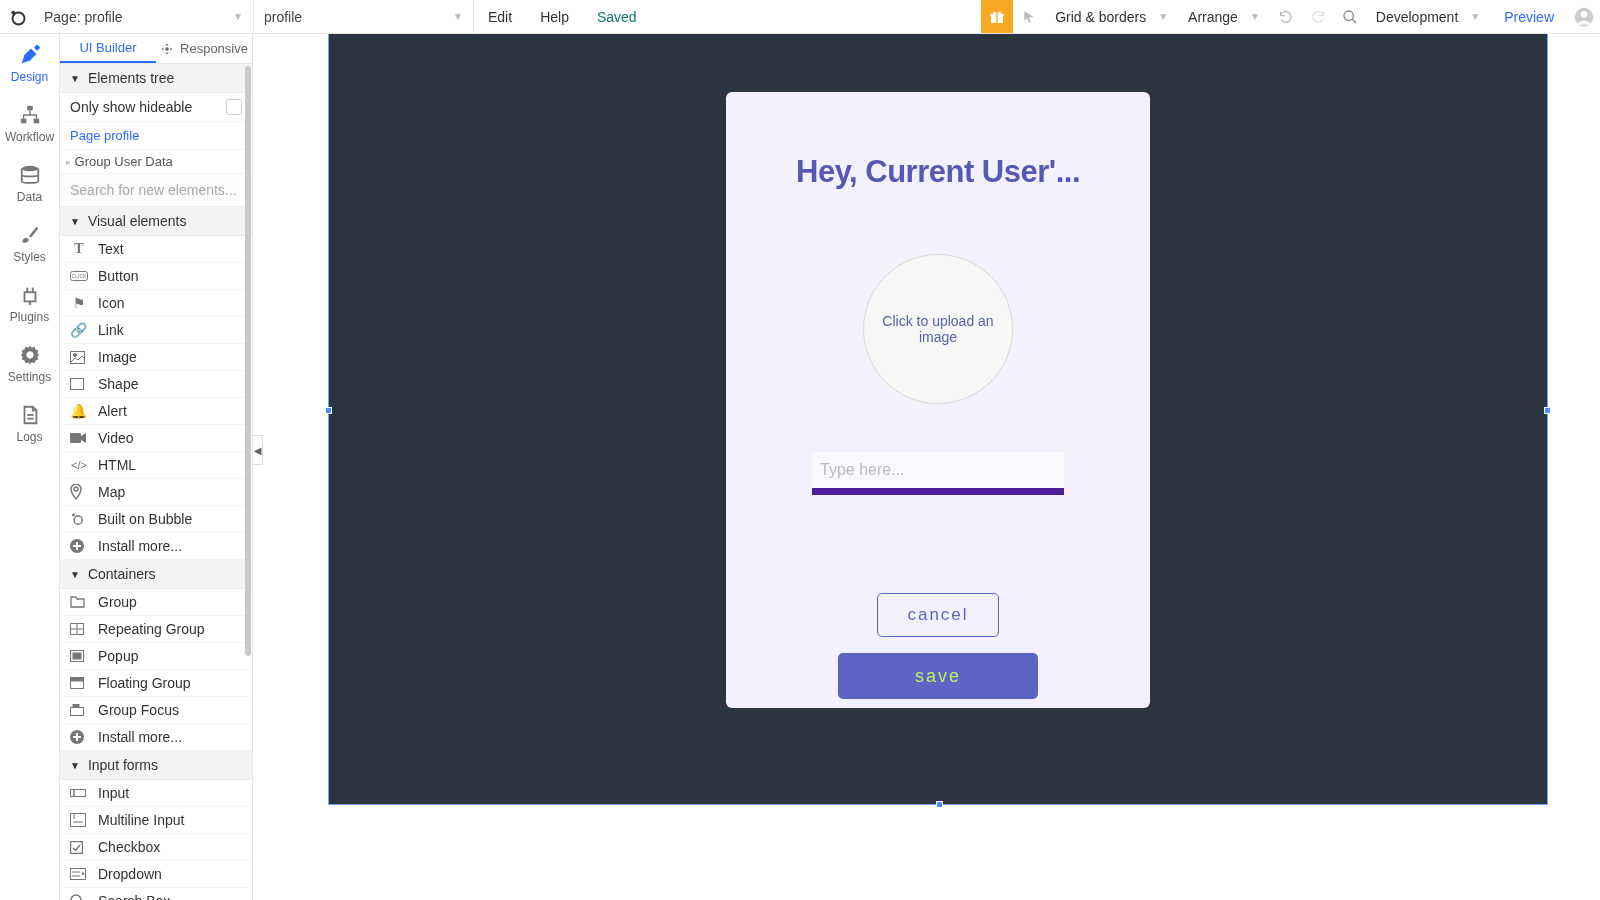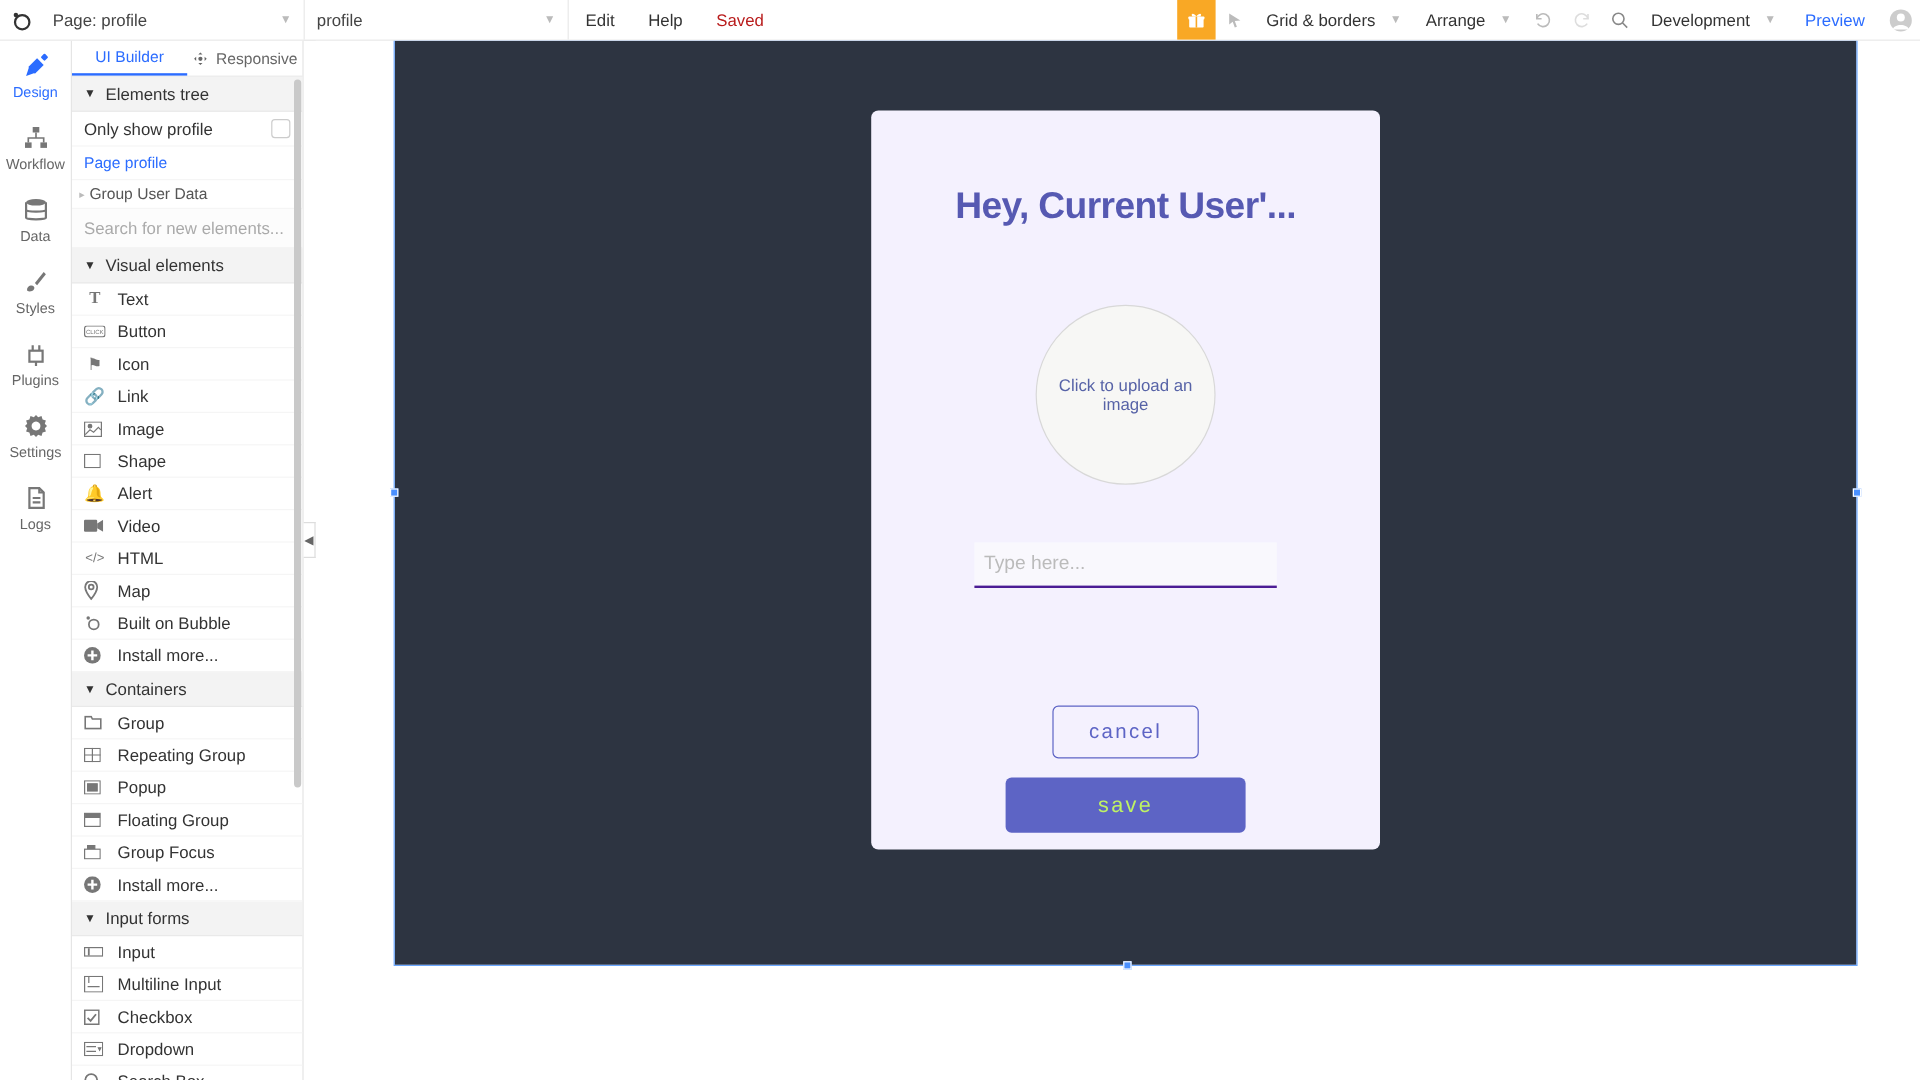--- a/index.html
+++ b/index.html
@@ -5,21 +5,21 @@
 * { box-sizing: border-box; margin: 0; padding: 0; }
 html, body { width: 1600px; height: 900px; font-family: -apple-system, BlinkMacSystemFont, "Segoe UI", Helvetica, Arial, sans-serif; font-size: 14px; color: #333; overflow: hidden; }
 
 
 .topbar { height: 34px; display: flex; align-items: stretch; border-bottom: 1px solid #e5e5e5; background: #fff; }
 .topbar .logo { width: 34px; display: flex; align-items: center; justify-content: center; font-weight: 700; font-size: 18px; color: #333; }
 .topbar .page-sel { width: 220px; display: flex; align-items: center; padding: 0 10px; border-right: 1px solid #e9e9e9; font-size: 14px; color: #444; justify-content: space-between; position: relative; }
 .topbar .page-sel2 { width: 220px; display: flex; align-items: center; padding: 0 10px; border-right: 1px solid #e9e9e9; font-size: 14px; color: #444; justify-content: space-between; }
 .topbar .menu-group { display: flex; align-items: center; justify-content: flex-end; }
 .topbar .menu-item { padding: 0 14px; display: flex; align-items: center; color: #333; font-size: 14px; height: 100%; }
-.topbar .saved { color: #b91c1c; }
+.topbar .saved { color: #0f766e; }
 .topbar .spacer { flex: 1; }
 .topbar .icon-btn { width: 32px; display: flex; align-items: center; justify-content: center; color: #888; }
 .topbar .gift { width: 32px; background: #f9a825; color: #fff; display: flex; align-items: center; justify-content: center; }
 .topbar .right-sel { display: flex; align-items: center; padding: 0 10px; color: #333; gap: 8px; }
 .topbar .preview { color: #2b6cff; padding: 0 14px; display: flex; align-items: center; }
 .topbar .avatar { width: 32px; display: flex; align-items: center; justify-content: center; }
 .caret { font-size: 10px; color: #bbb; margin-left: 4px; }
 
 
 .leftrail { position: absolute; top: 34px; left: 0; width: 60px; bottom: 0; background: #fff; border-right: 1px solid #e5e5e5; }
@@ -51,21 +51,21 @@
 .page-box { position: absolute; left: 66px; top: 0px; width: 1218px; height: 770px; background: #2d3441; outline: 1px solid #6aa7ff; }
 .sel-handle { position: absolute; width: 7px; height: 7px; background: #4a90ff; border: 1px solid #fff; }
 .sel-handle.l { left: -4px; top: 373px; }
 .sel-handle.r { right: -4px; top: 373px; }
 .sel-handle.b { left: 607px; bottom: -4px; }
 
 .card { position: absolute; left: 397px; top: 58px; width: 424px; height: 616px; background: #f4f1fe; border-radius: 6px; display: flex; flex-direction: column; align-items: center; }
 .card-title { font-size: 31px; font-weight: 800; color: #5659b2; margin-top: 62px; letter-spacing: -0.5px; white-space: nowrap; }
 .uploader { width: 150px; height: 150px; border: 1px solid #d8d8d8; background: #f7f7f5; border-radius: 50%; display: flex; align-items: center; justify-content: center; text-align: center; font-size: 14px; color: #5763a7; margin-top: 64px; padding: 12px; }
 .inp-wrap { margin-top: 48px; width: 252px; }
-.text-inp { width: 100%; border: none; background: #f9f8fd; padding: 9px 8px; font-size: 16px; color: #333; border-bottom: 2px solid #4c1d95; }
+.text-inp { width: 100%; border: none; background: #f9f8fd; padding: 9px 8px; font-size: 16px; color: #333; border-bottom: 7px solid #4c1d95; }
 .text-inp::placeholder { color: #bbb; }
 .btn-cancel { margin-top: 98px; width: 122px; height: 44px; border: 1px solid #5d64c5; background: transparent; color: #5d64c5; font-size: 17px; border-radius: 5px; letter-spacing: 2px; }
 .btn-save { margin-top: 16px; width: 200px; height: 46px; background: #5d64c5; color: #bef264; font-size: 18px; border: none; border-radius: 5px; letter-spacing: 2px; }
 
 svg { display: block; }
 .scrollbar-fake { position: absolute; right: 0; top: 0; bottom: 0; width: 8px; }
 .scrollbar-thumb { position: absolute; right: 1px; top: 2px; width: 6px; height: 590px; background: #c9c9c9; border-radius: 3px; }
 </style>
 </head>
 <body>
@@ -228,21 +228,21 @@
         </svg>
       <span>Responsive</span>
     </div>
   </div>
   <div class="panel-scroll">
     <div class="panel-header">
       <span style="font-size:10px;">▼</span>
       <span>Elements tree</span>
     </div>
     <div class="panel-row">
-      <span>Only show profile</span>
+      <span>Only show hideable</span>
       <span class="checkbox"></span>
     </div>
     <div class="panel-row blue">Page profile</div>
     <div class="panel-row sm" style="justify-content:flex-start; gap:4px;">
       <span style="color:#bbb;font-size:9px;">▸</span>
       <span>Group User Data</span>
     </div>
     <input class="search-inp" placeholder="Search for new elements..." style="">
     
     <div class="panel-header">

